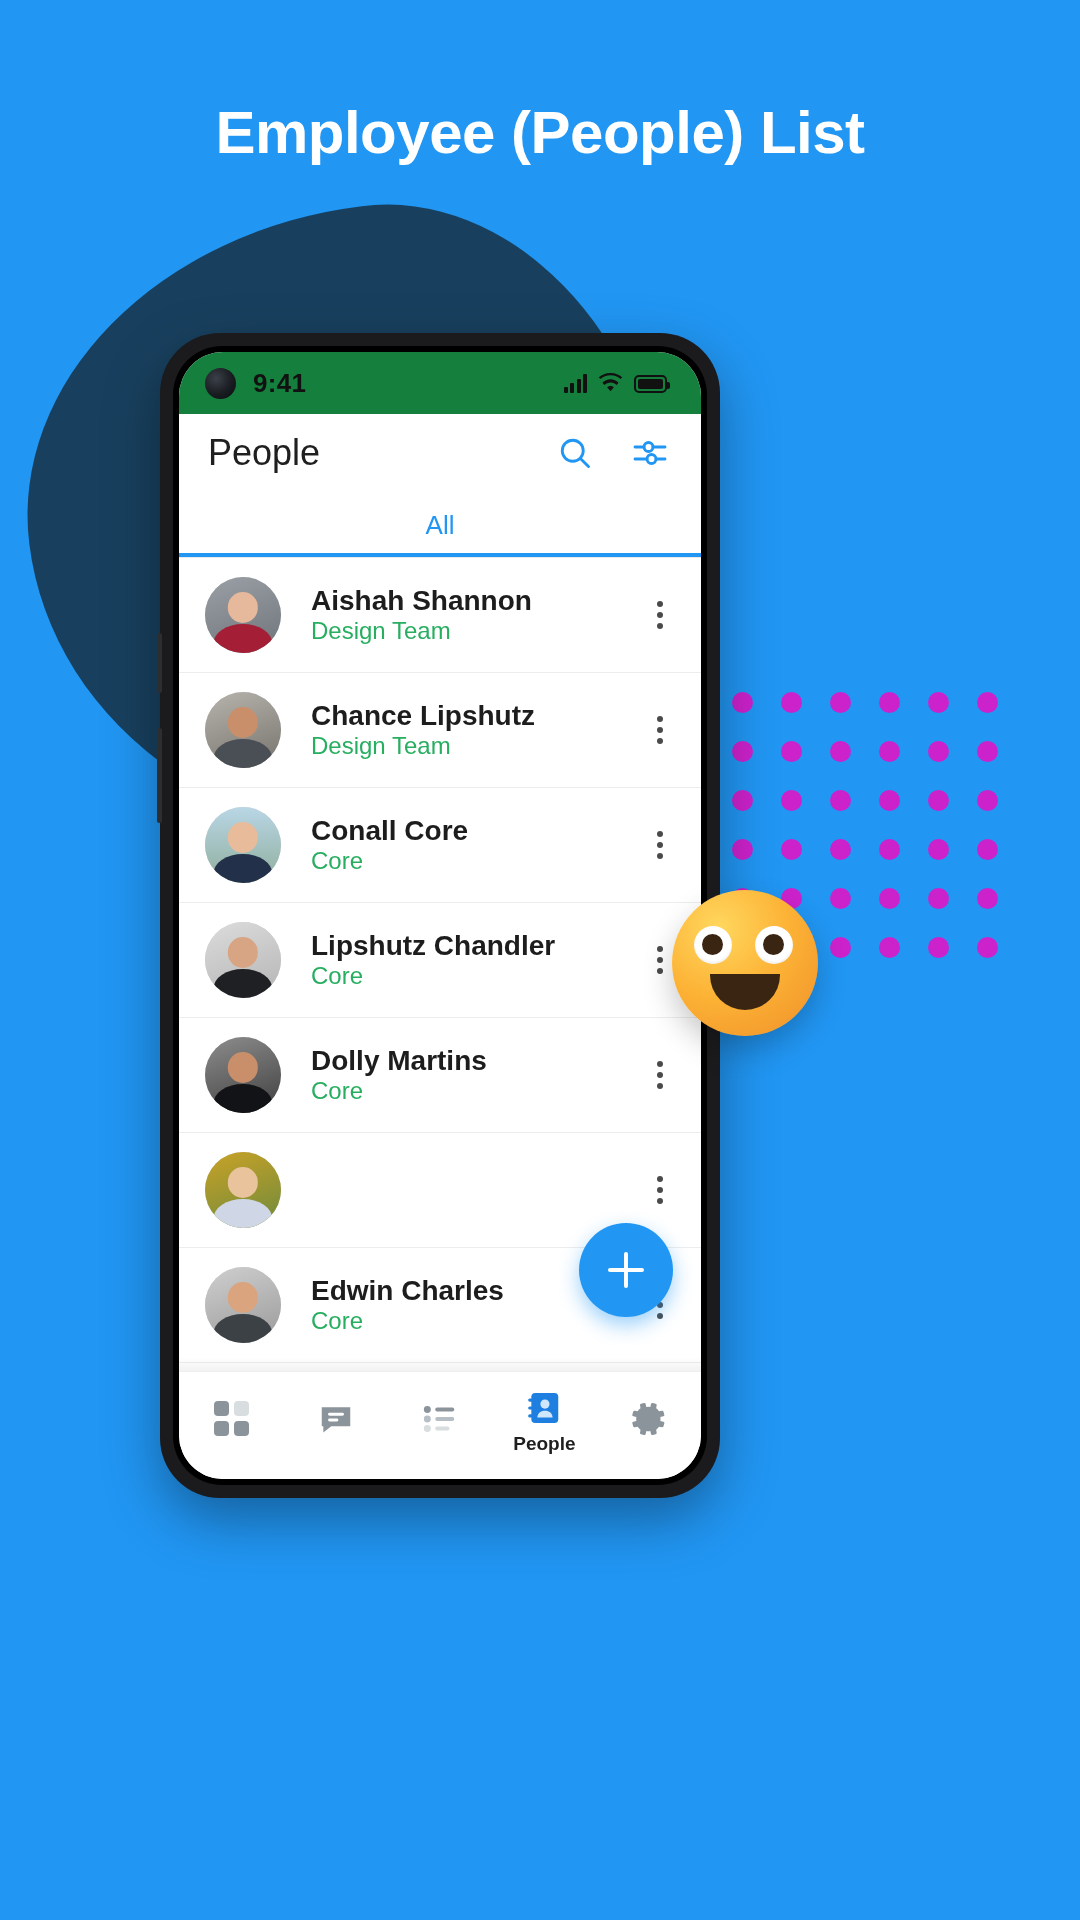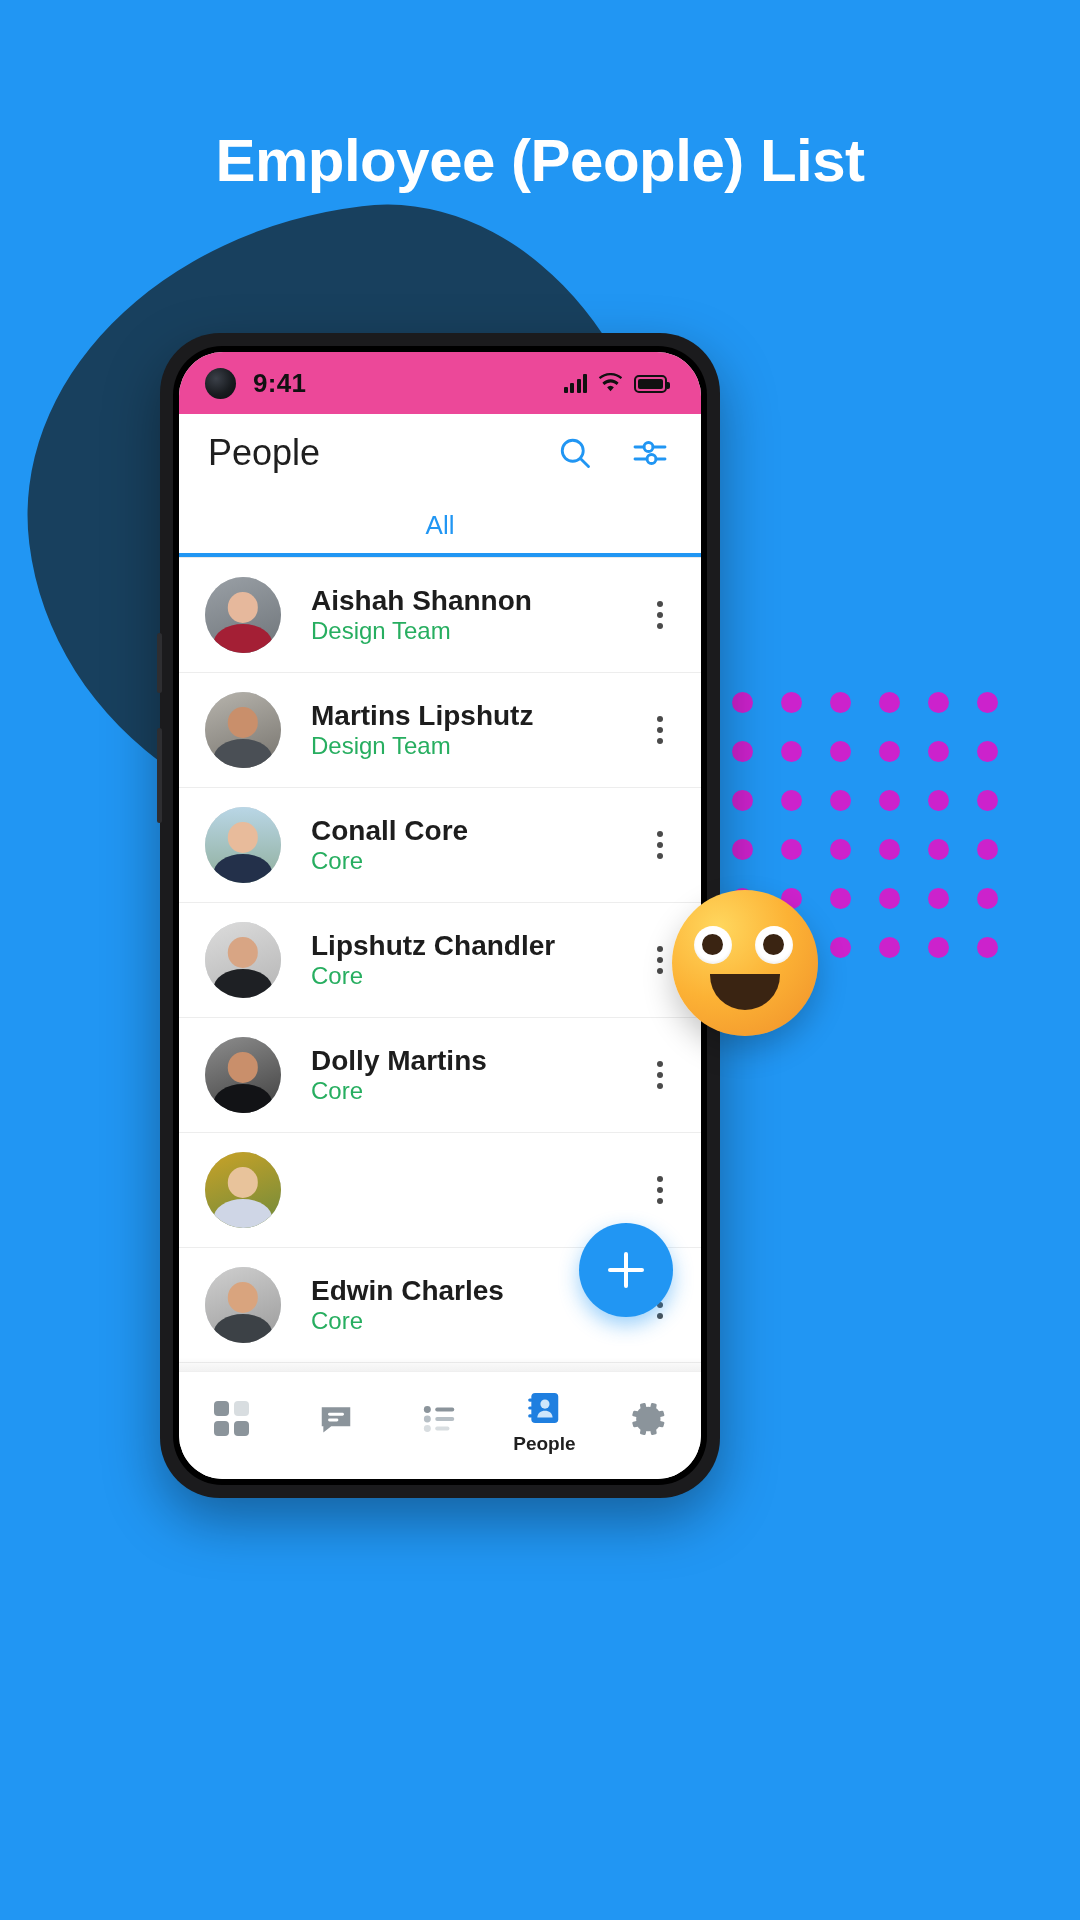--- a/index.html
+++ b/index.html
@@ -38,21 +38,20 @@
 
   
   .headline {
     position: absolute;
     top: 98px; left: 0; right: 0;
     text-align: center;
     color: #ffffff;
     font-size: 60px;
     font-weight: bold;
     letter-spacing: -0.5px;
-    margin-top: 28px;
   }
 
   
   .phone {
     position: absolute;
     left: 160px; top: 333px;
     width: 560px; height: 1165px;
     background: #1b1b1d;
     border-radius: 60px;
     box-shadow: 0 22px 55px rgba(0,0,0,.35);
@@ -90,21 +89,21 @@
     flex-direction: column;
   }
 
   
   .statusbar {
     height: 62px;
     flex: 0 0 62px;
     display: flex;
     align-items: center;
     padding: 0 34px 0 26px;
-    background: #ec4899;
+    background: #15803d;
   }
   .camera {
     width: 31px; height: 31px;
     border-radius: 50%;
     background: radial-gradient(circle at 36% 34%, #3b4049 0%, #191c20 55%, #0a0c0f 100%);
     flex: 0 0 auto;
   }
   .clock {
     margin-left: 17px;
     font-size: 26px;
@@ -401,21 +400,21 @@
             </div>
         </div>
 
         <div class="row">
           <div class="avatar">
             <div class="av-sky" style="background:linear-gradient(160deg,#b7b4ad,#76736d)"></div>
             <div class="av-head" style="background:#c98f6b"></div>
             <div class="av-body" style="background:#4a4f55"></div>
           </div>
           <div class="row-text">
-            <div class="row-name">Martins Lipshutz</div>
+            <div class="row-name">Chance Lipshutz</div>
             <div class="row-dept">Design Team</div>
           </div>
           <div class="kebab">
               <i></i>
               <i></i>
               <i></i>
             </div>
         </div>
 
         <div class="row">

